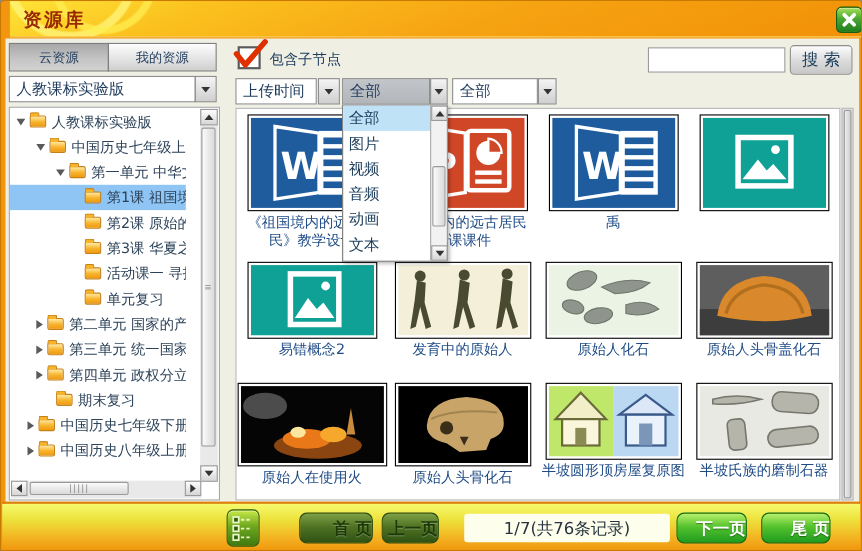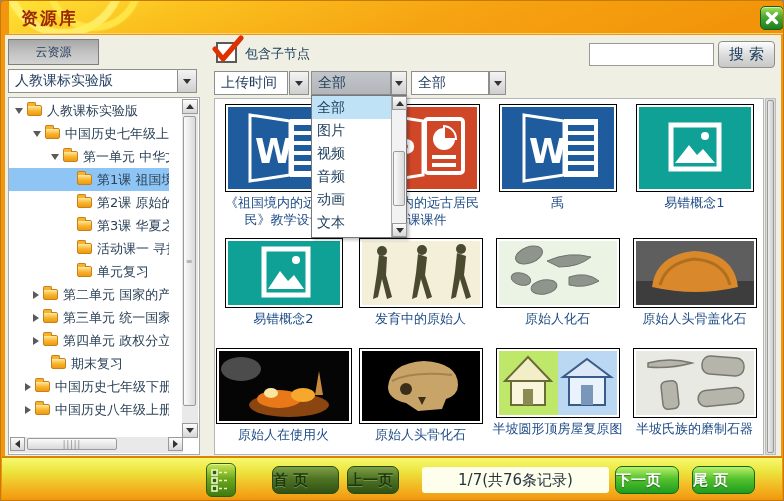--- a/index.html
+++ b/index.html
@@ -125,21 +125,21 @@
   .thumb { flex:none; border:1px solid #000; background:#fff; padding:2px; }
   .thumb svg { display:block; }
   .caption { margin-top:3px; width:134px; text-align:center; font-size:13px;
     line-height:1.3; color:#1E4B86; }
 
   
   .bottombar { position:absolute; left:1px; right:1px; bottom:1px; height:43px;
     background:linear-gradient(180deg,#F6FA6E 0%,#EDE23C 35%,#F3AE1E 80%,#EF9A10 100%);
     border-top:2px solid #DE8206; }
   .nav-btn { position:absolute; top:8px; height:28px; border-radius:7px; font-size:15px;
-    font-weight:bold; display:flex; align-items:center; justify-content:flex-start; cursor:pointer; }
+    font-weight:bold; display:flex; align-items:center; justify-content:flex-end; cursor:pointer; }
   .nav-btn.disabled { background:linear-gradient(180deg,#7FA047 0%,#4F7323 45%,#2F5214 100%);
     border:1px solid #2A4A10; color:#1C3A08; text-shadow:0 1px 0 rgba(255,255,255,.25); }
   .nav-btn.enabled { background:linear-gradient(180deg,#B8F06A 0%,#55C22E 45%,#1F9C1F 100%);
     border:1px solid #0F6A12; color:#fff; text-shadow:0 1px 1px rgba(0,0,0,.4); }
   .btn-first { left:270px; width:67px; }
   .btn-prev  { left:345px; width:52px; }
   .btn-next  { left:613px; width:64px; }
   .btn-last  { left:690px; width:63px; }
   .page-info { position:absolute; left:420px; top:9px; width:187px; height:26px;
     background:#FDFEEC; border-radius:3px; display:flex; align-items:center; justify-content:center;
@@ -161,20 +161,23 @@
         <path d="M2.5 2.5 L11.5 11.5 M11.5 2.5 L2.5 11.5" stroke="#fff" stroke-width="3.4" stroke-linecap="round"></path>
       </svg>
     </div>
   </div>
 
   <div class="content">
 
     <div class="tab active">
       <span>云资源</span>
     </div>
+    <div class="tab inactive">
+      <span>我的资源</span>
+    </div>
 
     <div class="combo-box publisher-combo">
       <span>人教课标实验版</span>
     </div>
     <div class="combo-arrow-btn publisher-arrow">
       <span class="arrow-down"></span>
     </div>
 
     <div class="tree-panel">
       <div class="tree-rows">
@@ -353,21 +356,20 @@
 
       <div class="cell">
         <div class="thumb">
           <svg width="112" height="82" viewBox="0 0 112 82">
               <rect width="112" height="82" fill="#0FA096"></rect>
               <rect x="32" y="18" width="48" height="44" fill="none" stroke="#fff" stroke-width="5"></rect>
               <circle cx="66" cy="29" r="4" fill="#fff"></circle>
               <polygon points="36,56 50,38 58,48 64,42 76,56" fill="#fff"></polygon>
             </svg>
         </div>
-        <div class="caption">易错概念1</div>
       </div>
 
       <div class="cell">
         <div class="thumb">
           <svg width="112" height="64" viewBox="0 0 112 64">
               <rect width="112" height="64" fill="#0FA096"></rect>
               <rect x="36" y="8" width="44" height="46" fill="none" stroke="#fff" stroke-width="5"></rect>
               <circle cx="68" cy="19" r="4" fill="#fff"></circle>
               <polygon points="40,48 52,30 60,40 66,34 76,48" fill="#fff"></polygon>
             </svg>

